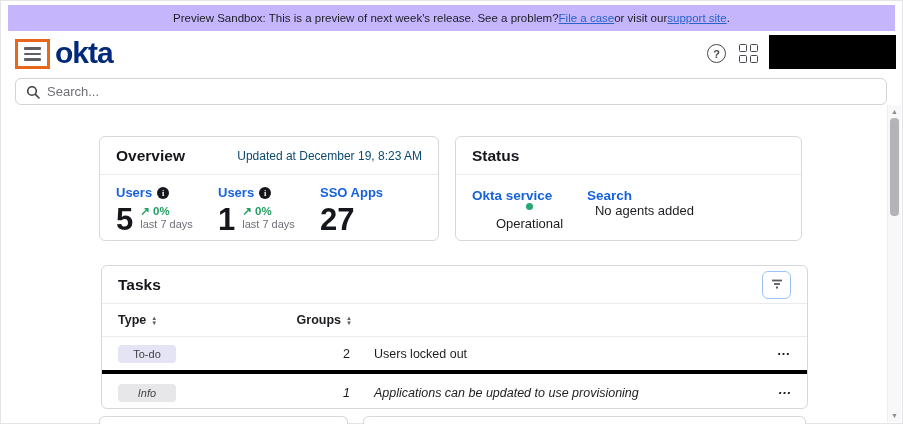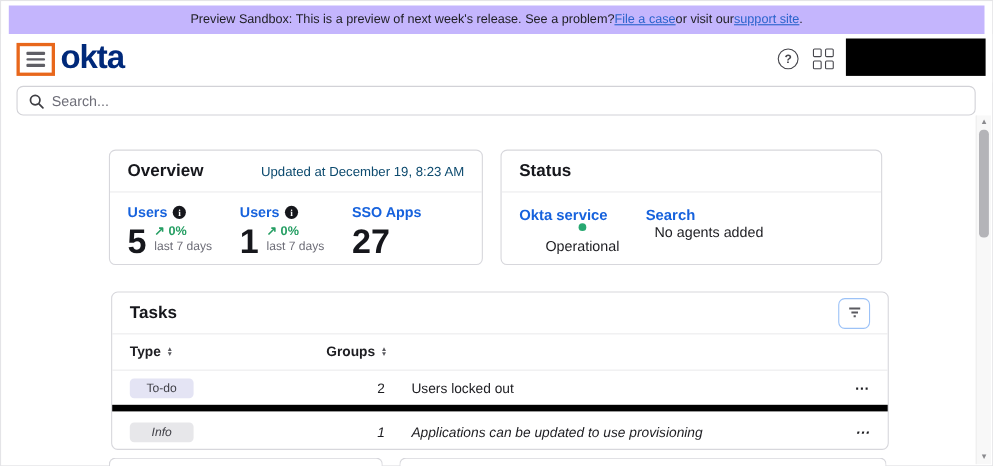--- a/index.html
+++ b/index.html
@@ -67,21 +67,21 @@
 
   #tasks-card { left: 100px; top: 264px; width: 707px; height: 144px; }
   .filter-btn { width: 29px; height: 28px; border: 1px solid #9cc2f7; border-radius: 6px;
     background: #fff; display: flex; align-items: center; justify-content: center; cursor: pointer; }
   .tgrid { display: grid; grid-template-columns: 184px 50px 1fr 30px; align-items: center; padding: 0 16px; }
   .thead { height: 33px; border-bottom: 1px solid #ebebed; font-weight: 700; font-size: 12.5px; color: #1d1d21; }
   .th { display: flex; align-items: center; gap: 5px; cursor: pointer; }
   .th.items { justify-content: flex-end; }
   .sort-icon { display: inline-flex; flex-direction: column; line-height: 4px; font-size: 6px; color: #5a5a60; gap: 1px; }
   .desc-col { padding-left: 22px; }
-  .trow { height: 37px; border-bottom: 6px solid #000000; font-size: 12.5px; color: #1d1d21; }
+  .trow { height: 37px; border-bottom: 4px solid #000000; font-size: 12.5px; color: #1d1d21; }
   .trow:last-child { border-bottom: none; font-style: italic; }
   .badge { display: inline-block; padding: 3px 0; width: 58px; text-align: center;
     border-radius: 4px; font-size: 11px; color: #3f3f46; }
   .badge--todo { background: #e4e4f4; }
   .badge--info { background: #e7e7ea; }
   .items-cell { text-align: right; padding-right: 2px; }
   .kebab { text-align: right; font-weight: 700; font-size: 13px; color: #1d1d21;
     letter-spacing: 1px; cursor: pointer; }
 
   .stub { position: absolute; background: #fff; border: 1px solid #d7d7dc;

